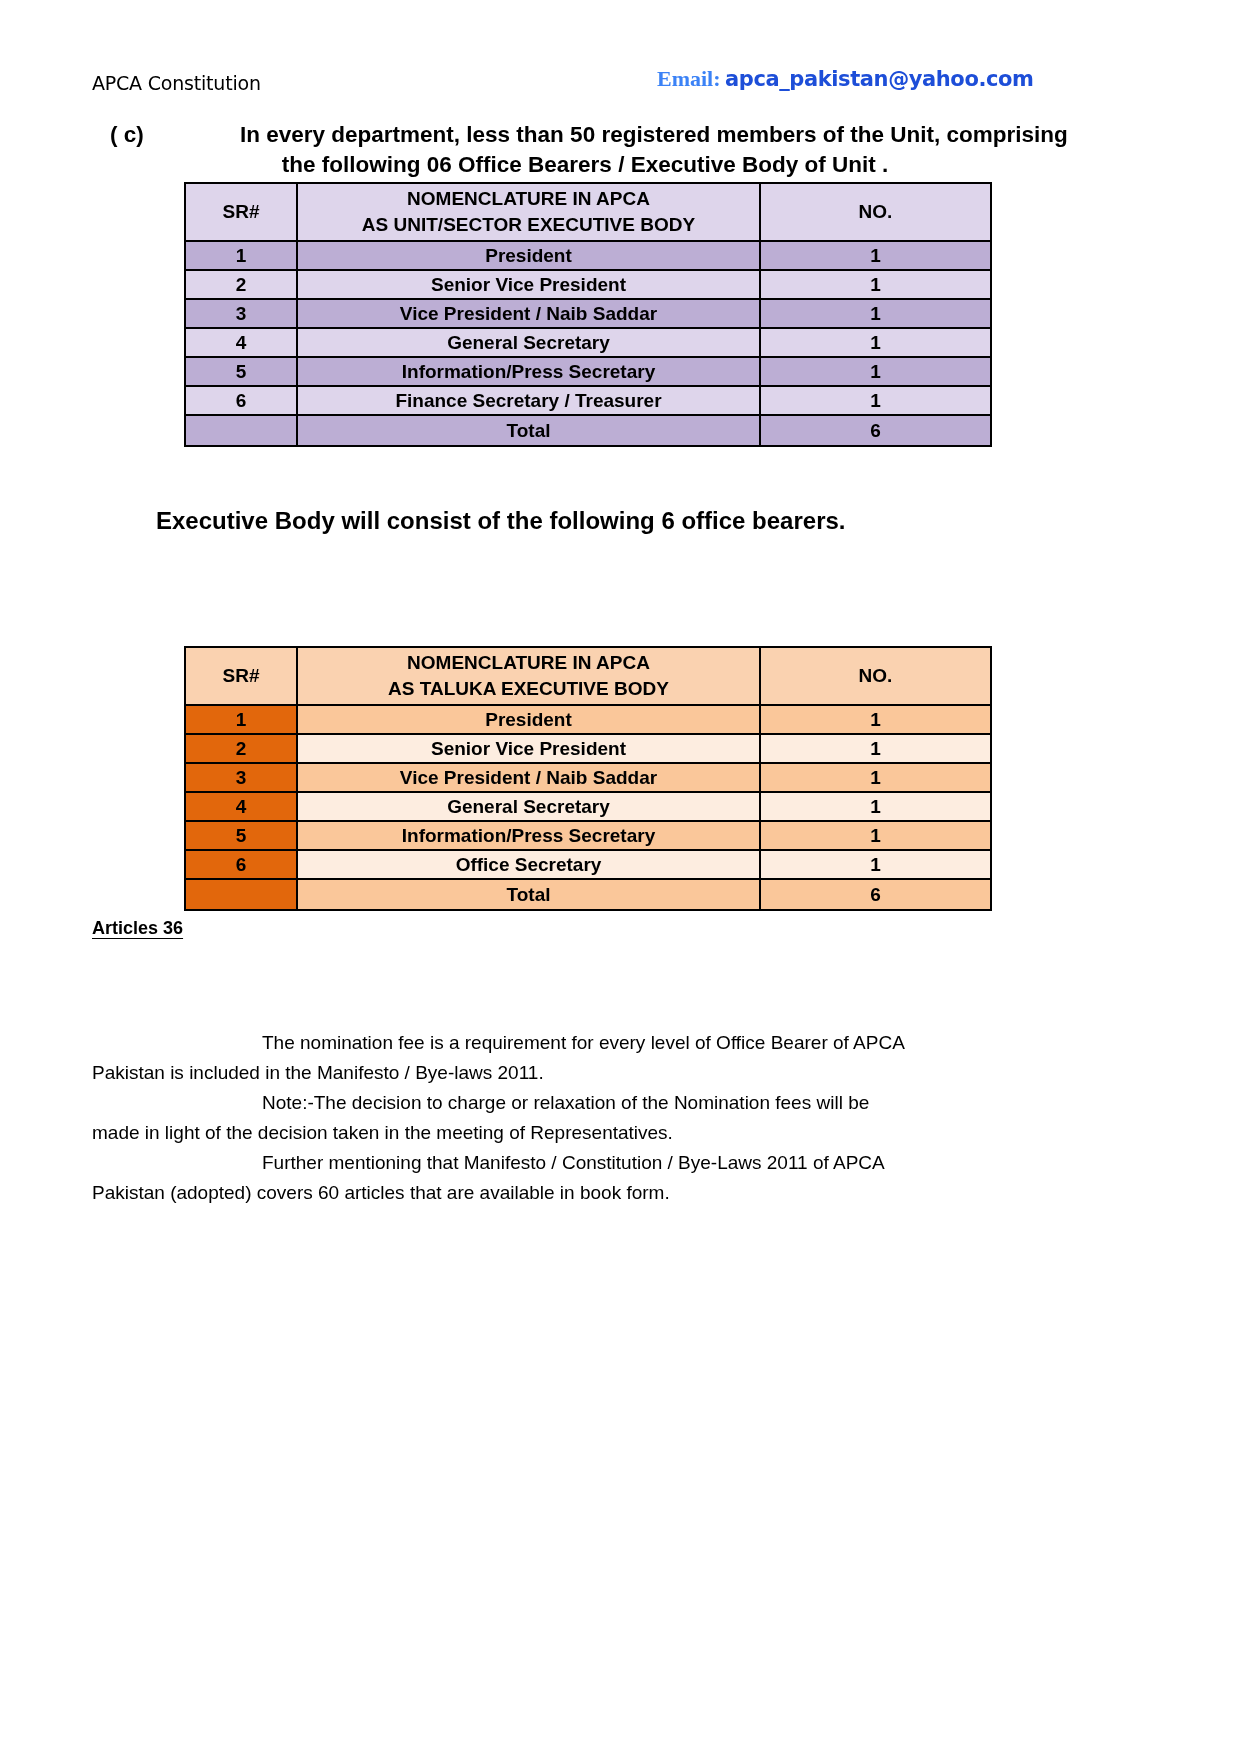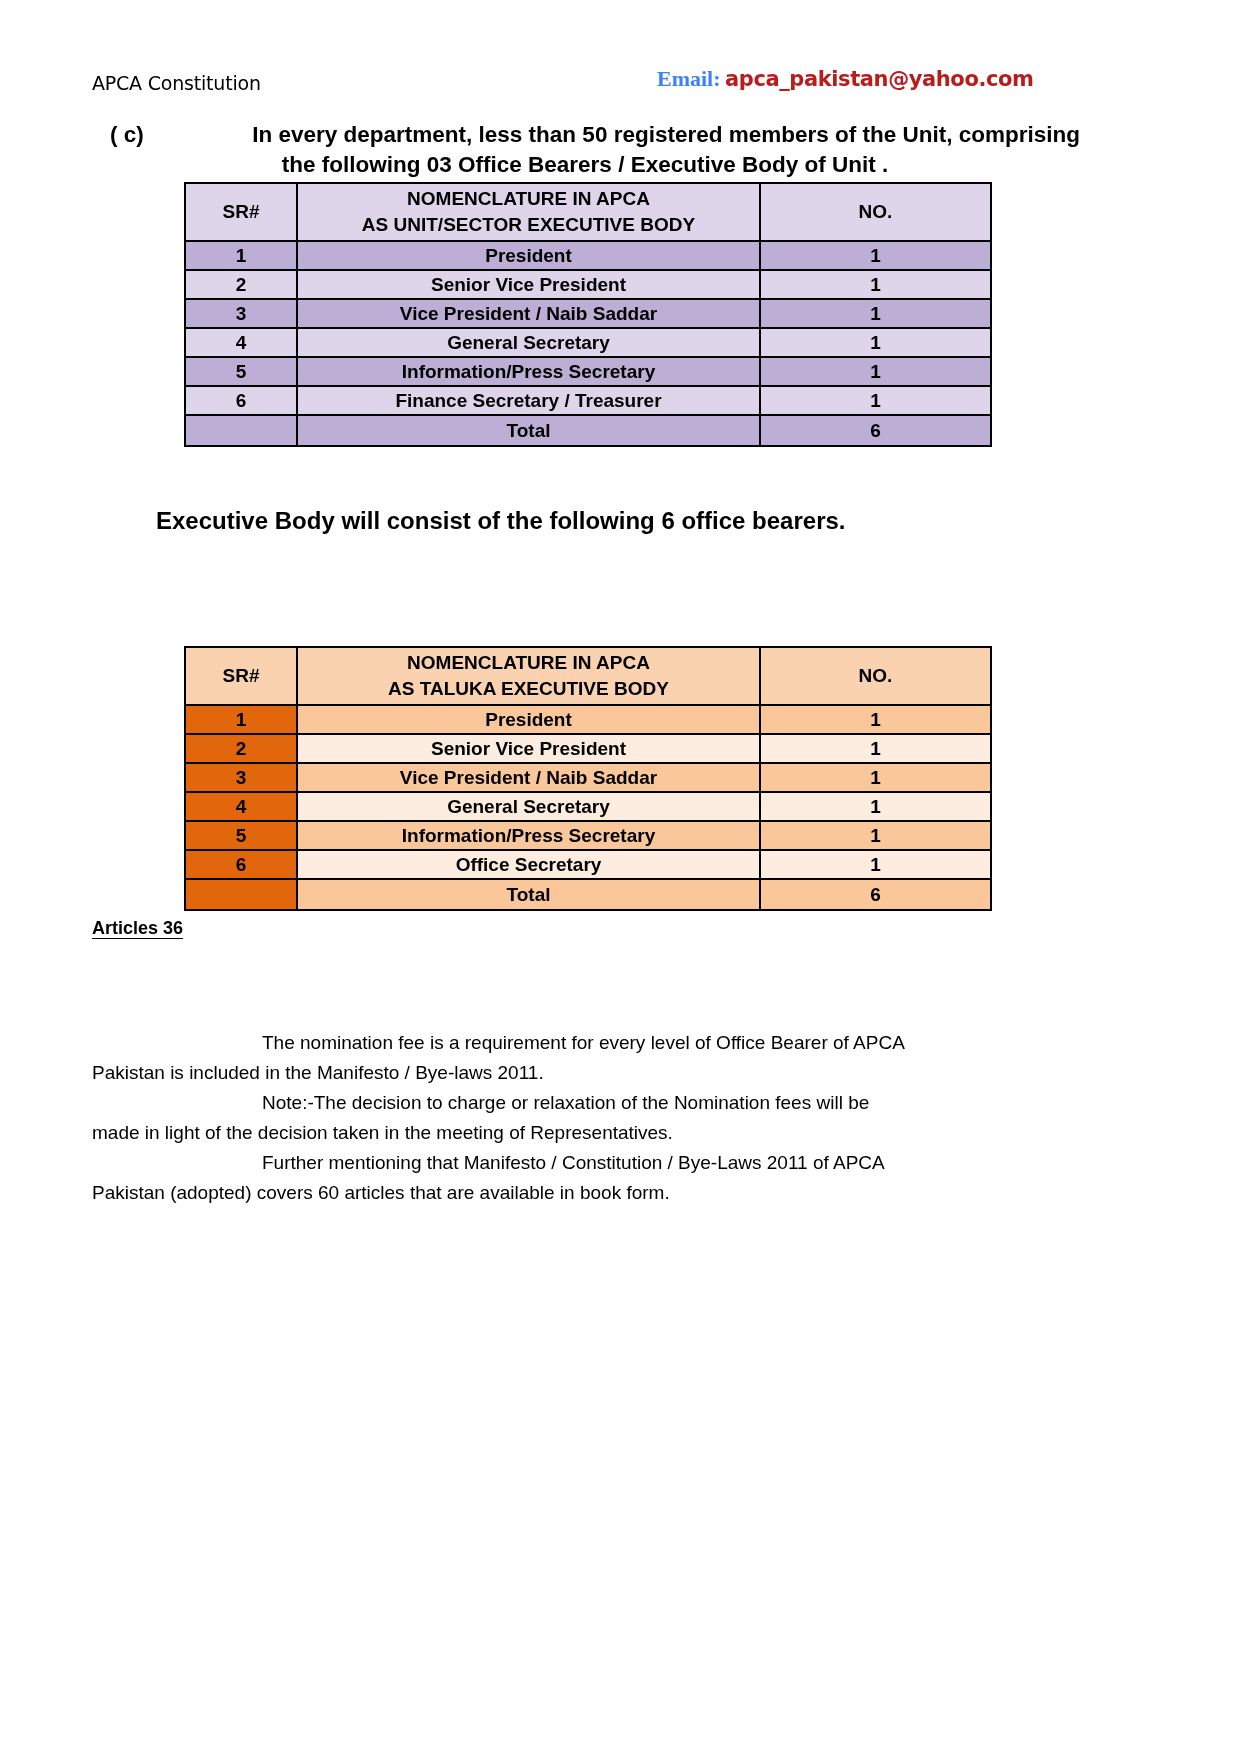--- a/index.html
+++ b/index.html
@@ -51,21 +51,21 @@
   .email-label {
     font-family: "Liberation Serif", serif;
     font-weight: bold;
     font-size: 22px;
     color: #3b82f6;
   }
   .email-address {
     font-family: "DejaVu Sans", sans-serif;
     font-weight: bold;
     font-size: 21px;
-    color: #b91c1c;
+    color: #1d4ed8;
     letter-spacing: -0.4px;
   }
 
   
   .cond {
     font-family: "Liberation Sans Narrow", "Liberation Sans", sans-serif;
     font-weight: bold;
     transform-origin: left top;
   }
 
@@ -82,21 +82,20 @@
     font-size: 22.5px;
     line-height: 30px;
     white-space: nowrap;
   }
   .para-c-marker {
     width: 130px;
     flex: 0 0 130px;
   }
   .para-c-body {
     flex: 1 1 auto;
-    text-align: right;
   }
   .para-c-line2 {
     font-size: 22.5px;
     line-height: 30px;
     text-align: center;
     padding-left: 40px;
     padding-right: 60px;
     white-space: nowrap;
   }
 
@@ -210,21 +209,21 @@
       <span class="email-label">Email:</span>
       <span class="email-address">apca_pakistan@yahoo.com</span>
     </span>
   </div>
 
   <div class="para-c cond">
     <div class="para-c-line1">
       <span class="para-c-marker">( c)</span>
       <span class="para-c-body">In every department, less than 50  registered members of the Unit, comprising</span>
     </div>
-    <div class="para-c-line2">the following 03 Office Bearers / Executive Body of Unit .</div>
+    <div class="para-c-line2">the following 06 Office Bearers / Executive Body of Unit .</div>
   </div>
 
   <table class="apca-table" id="table-unit">
     <colgroup>
       <col class="col-sr">
         <col class="col-name">
         <col class="col-no">
     </colgroup>
     <thead>
       <tr>

